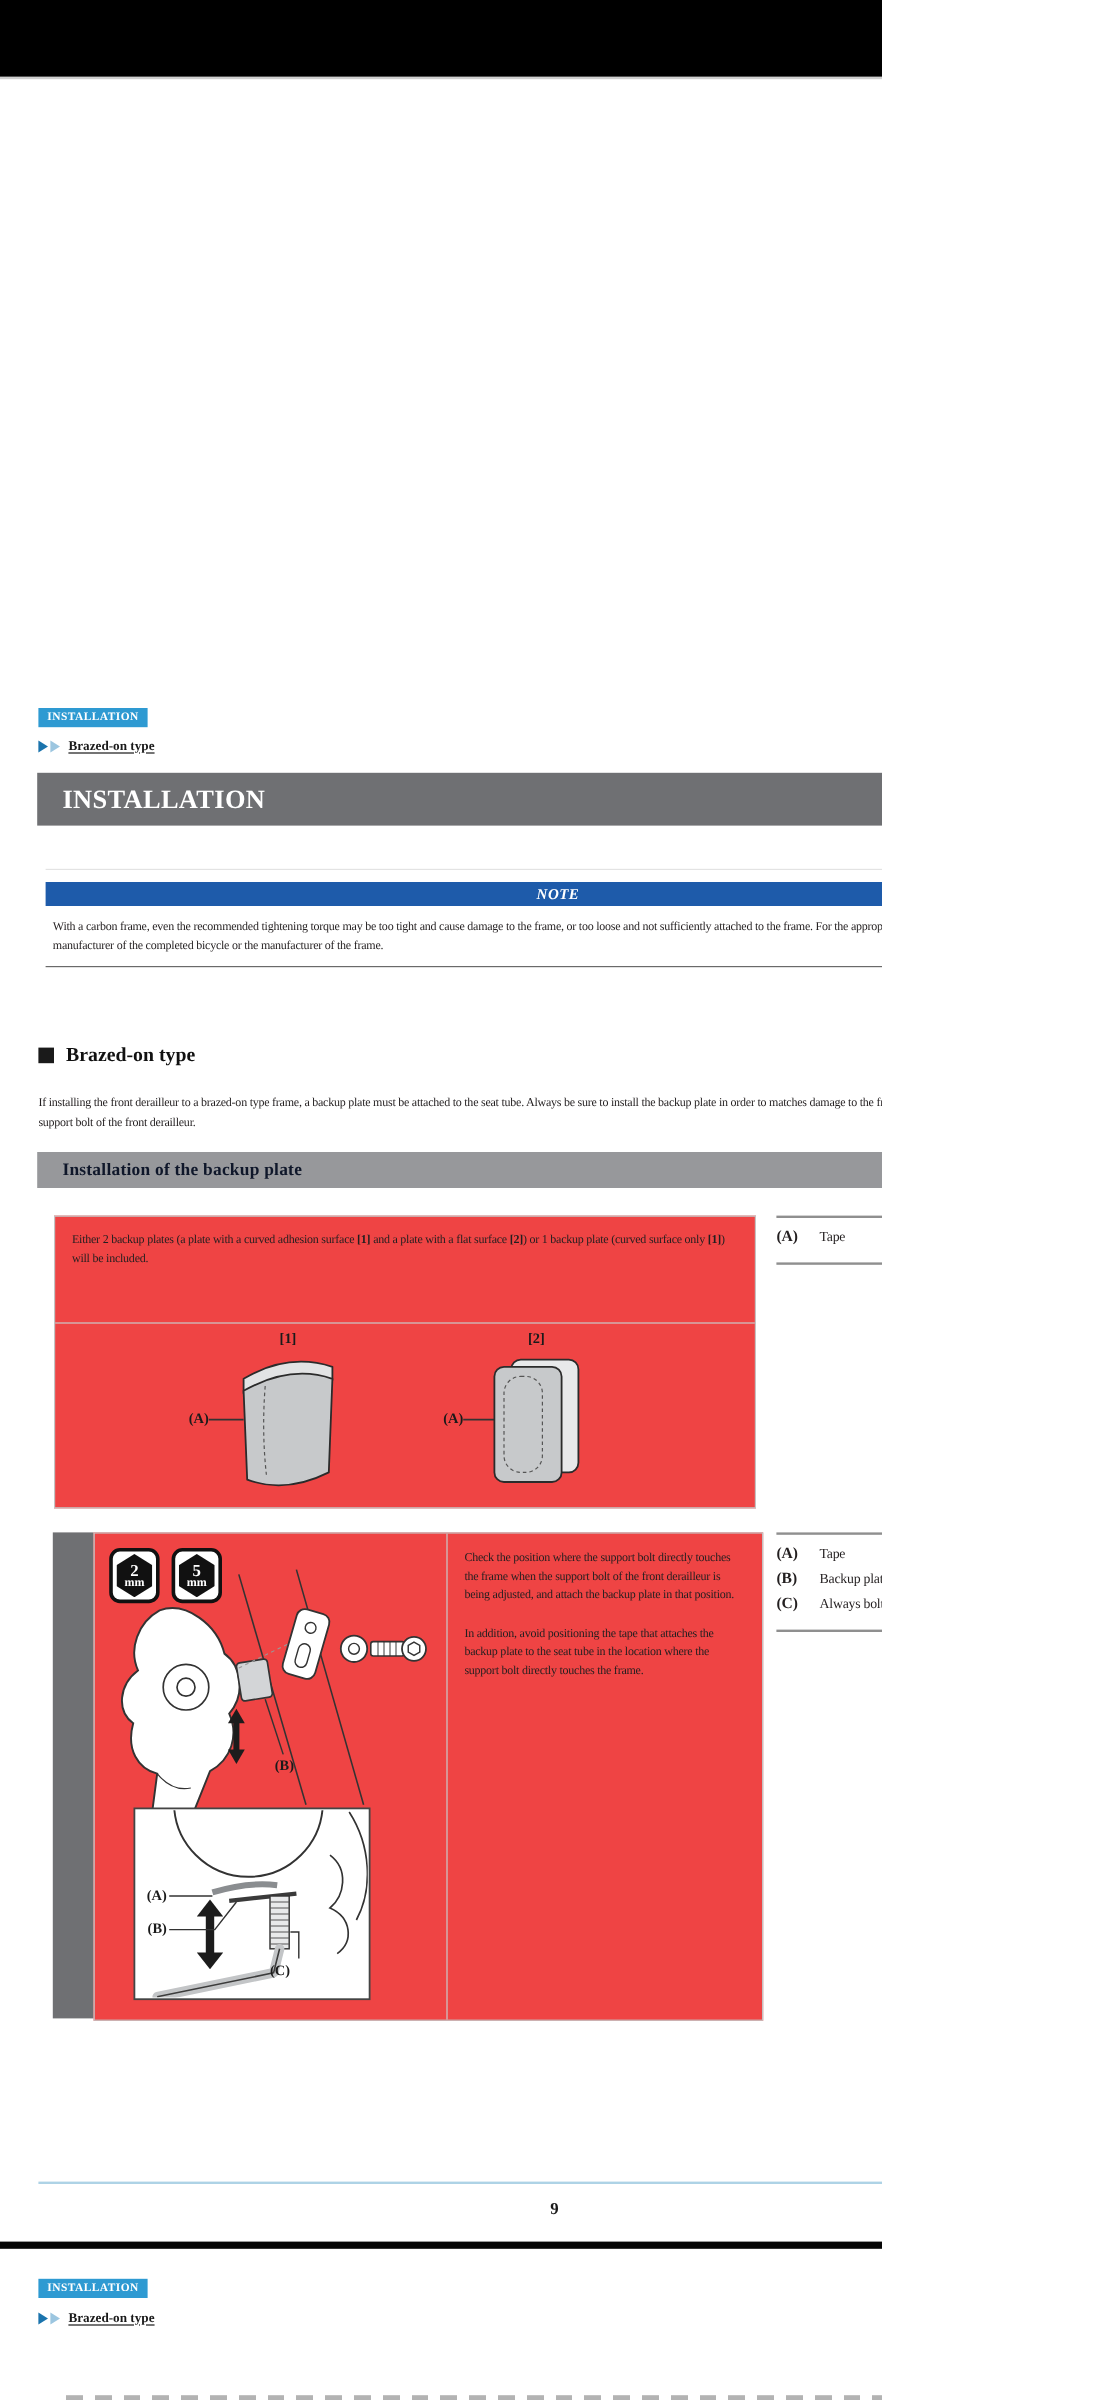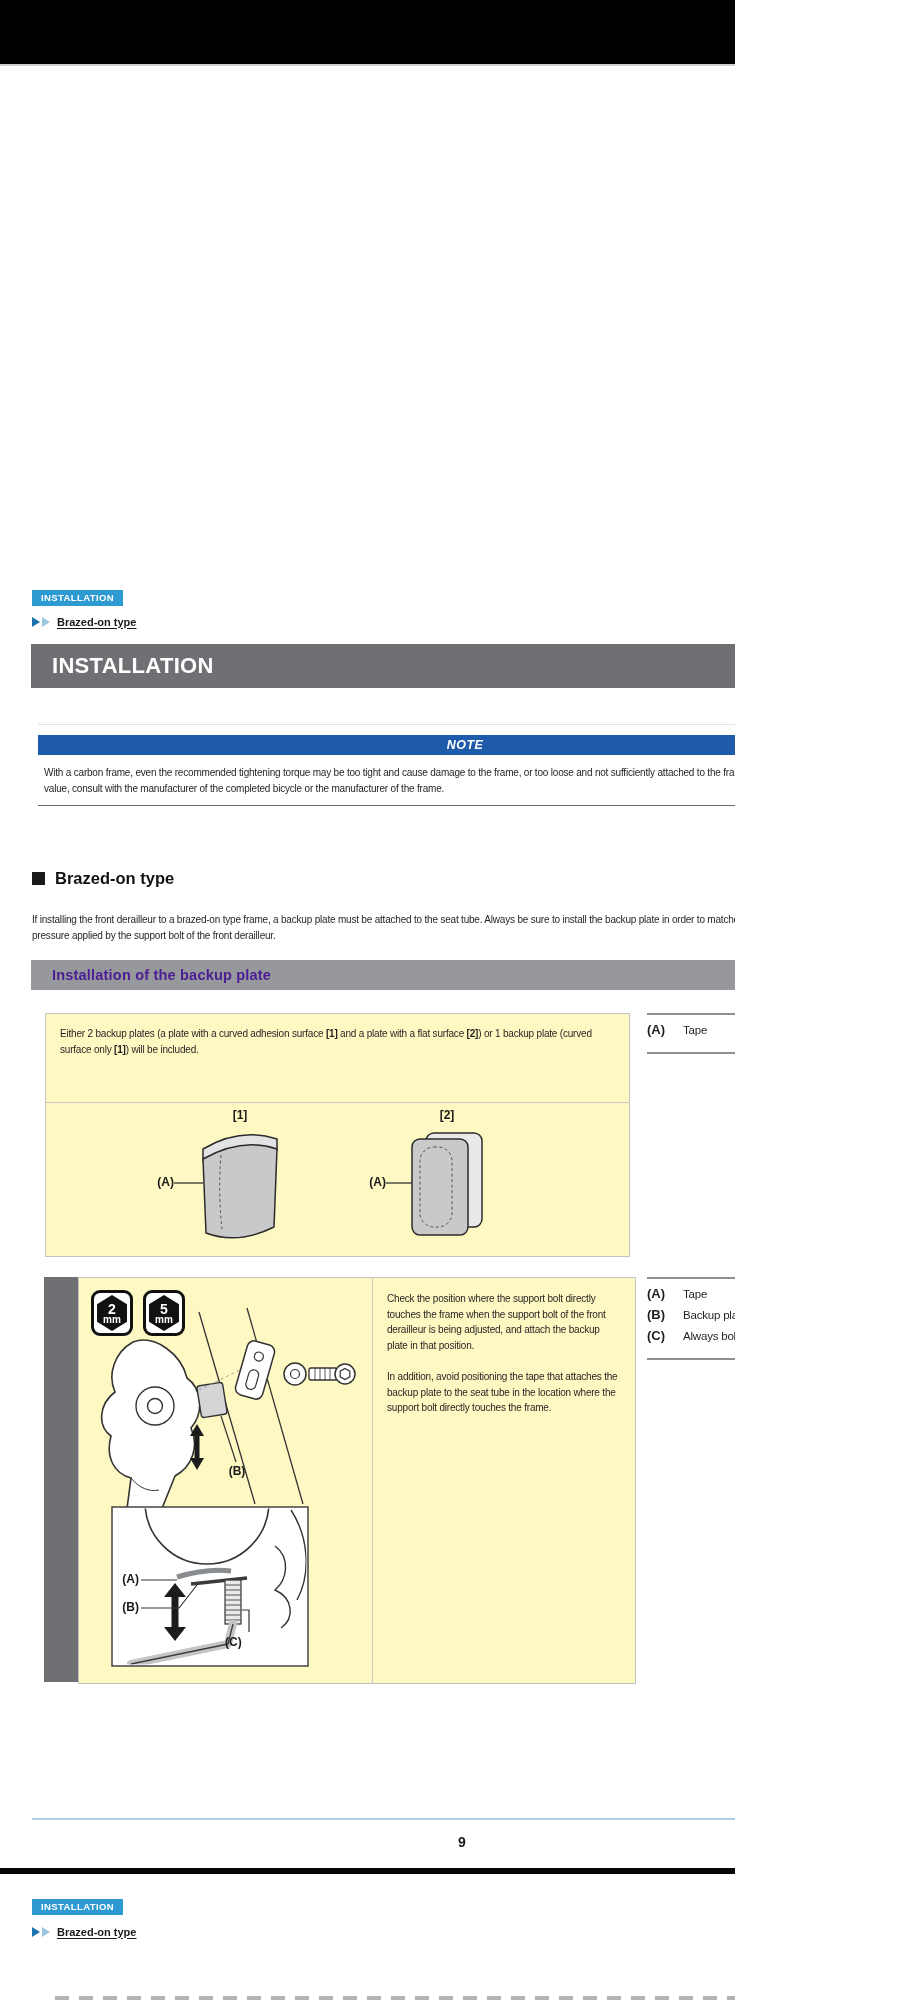--- a/index.html
+++ b/index.html
@@ -1,17 +1,17 @@
 <!DOCTYPE html>
 <html><head>
 <meta charset="utf-8">
 <style>
   html,body{margin:0;padding:0;background:#ffffff;}
   .screen{position:relative;width:735px;height:2000px;background:#ffffff;overflow:hidden;
-          font-family:Liberation Sans, sans-serif;color:#231f20;}
+          font-family:Liberation Serif, serif;color:#231f20;}
   .abs{position:absolute;}
 
   
   .top-bar{left:0;top:0;width:924px;height:64px;background:#000000;}
   .top-edge{left:0;top:64px;width:924px;height:2px;background:#cfcfcf;}
   .page-sep{left:0;top:1868px;width:924px;height:6px;background:#060606;}
   .speckle{left:55px;top:1996px;width:838px;height:4px;
            background:repeating-linear-gradient(90deg,#b3b3b3 0 14px,#ffffff 14px 24px);}
 
   
@@ -25,40 +25,40 @@
   .arr{width:0;height:0;border-top:5.5px solid transparent;border-bottom:5.5px solid transparent;}
   .arr1{border-left:8px solid #1b74ad;margin-right:2px;}
   .arr2{border-left:8px solid #9cc6e0;}
   .crumb-txt{margin-left:7px;font-size:11px;font-weight:bold;color:#1a1a1a;
              text-decoration:underline;text-underline-offset:2px;}
 
   
   .main-bar{left:31px;top:644px;width:861px;height:44px;background:#6f7073;display:flex;align-items:center;}
   .main-bar span{color:#fff;font-size:22px;font-weight:bold;letter-spacing:.3px;padding-left:21px;}
   .sub-bar{width:861px;background:#97989b;display:flex;align-items:center;}
-  .sub-bar span{color:#4c1d95;font-size:14.5px;font-weight:bold;letter-spacing:.2px;padding-left:21px;}
+  .sub-bar span{color:#0f172a;font-size:14.5px;font-weight:bold;letter-spacing:.2px;padding-left:21px;}
   .sub-bar.s1{left:31px;top:960px;height:30px;}
   .sub-bar.s2{left:31px;top:1953px;height:35px;}
 
   
   .note-topline{left:38px;top:724px;width:854px;height:1px;background:#e3e3e3;}
   .note-bar{left:38px;top:735px;width:854px;height:20px;background:#1e5baa;display:flex;align-items:center;justify-content:center;}
   .note-bar span{color:#fff;font-size:12.5px;font-weight:bold;font-style:italic;letter-spacing:.4px;}
   .body-txt{font-size:10px;line-height:15.5px;letter-spacing:-0.2px;color:#231f20;}
   .note-body{left:44px;top:765px;width:842px;}
   .note-rule{left:38px;top:805px;width:854px;height:1px;background:#6a6a6a;}
 
   
   .sec-head{left:32px;top:869px;display:flex;align-items:center;gap:10px;}
   .sq{width:13px;height:13px;background:#1a1a1a;}
   .sec-title{font-size:16.5px;font-weight:bold;color:#111;}
   .intro{left:32px;top:912px;width:860px;}
 
   
-  .card{background:#fef9c3;border:1px solid #c3c3c3;}
+  .card{background:#ef4444;border:1px solid #c3c3c3;}
   .row1-card{left:45px;top:1013px;width:583px;height:242px;}
   .row1-text{position:absolute;left:14px;top:12px;right:14px;}
   .row1-text .p2{margin-top:15px;}
   .row1-div{position:absolute;left:0;right:0;top:88px;height:1px;background:#c9c9c9;}
   .fig1-svg{position:absolute;left:0;top:89px;width:581px;height:152px;}
 
   .fig-label{position:absolute;font-size:12px;font-weight:bold;color:#1a1a1a;width:48px;text-align:center;}
   .callout{position:absolute;font-size:12px;font-weight:bold;color:#1a1a1a;width:44px;}
   .callout.r{text-align:right;}
 

